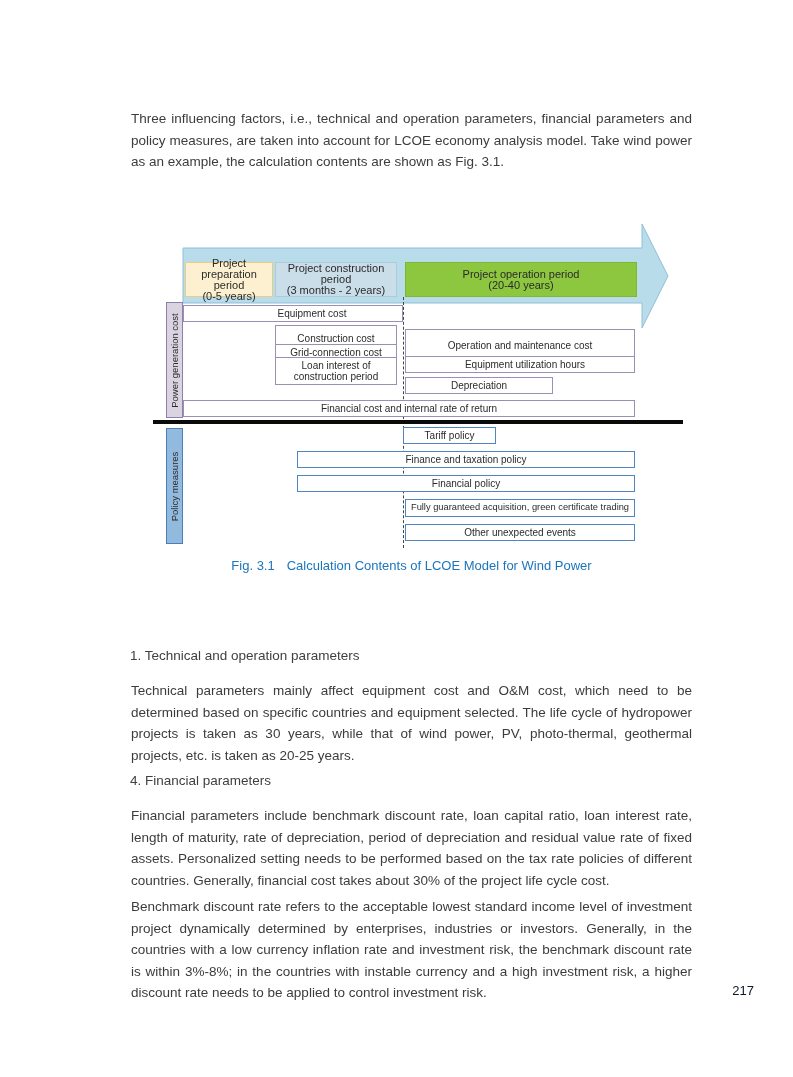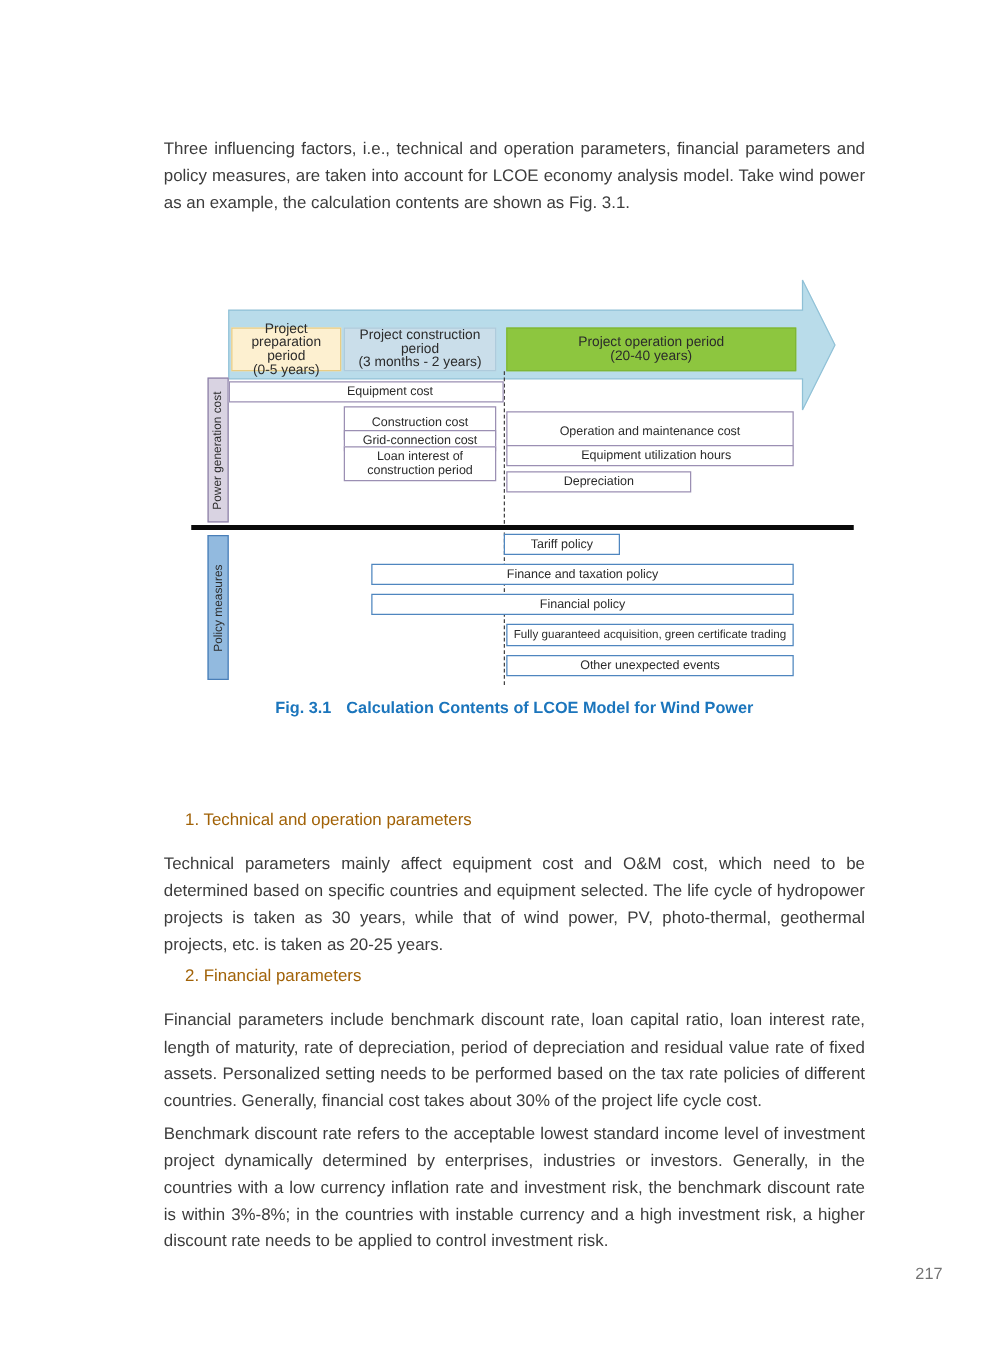--- a/index.html
+++ b/index.html
@@ -11,33 +11,33 @@
     font-family:"Liberation Sans", sans-serif;
     color:#3c3c3c;
     overflow:hidden;
   }
   .bodytext {
     position:absolute; left:131px; width:561px;
     font-size:13.5px; line-height:21.6px;
     text-align:justify; color:#3c3c3c;
   }
   .heading {
-    position:absolute; left:148px; width:561px;
-    font-size:13.5px; line-height:21.6px; color:#a16207;
+    position:absolute; left:130px; width:561px;
+    font-size:13.5px; line-height:21.6px; color:#404040;
   }
   .pagenum {
-    position:absolute; left:692px; top:1011px; width:62px;
-    text-align:right; font-size:13px; color:#737373;
+    position:absolute; left:692px; top:983px; width:62px;
+    text-align:right; font-size:13px; color:#0f172a;
   }
 
   
   .figure { position:absolute; left:150px; top:218px; width:540px; height:335px; }
   .fig-caption {
     position:absolute; left:131px; top:558px; width:561px;
-    text-align:center; font-size:13px; font-weight:bold; color:#1b75bc;
+    text-align:center; font-size:13px; font-weight:normal; color:#1b75bc;
   }
   .fig-caption .cap-title { margin-left:12px; }
 
   .arrow-svg { position:absolute; left:0; top:0; width:540px; height:125px; z-index:0; }
 
   .period-box {
     position:absolute; top:44px; height:35px; z-index:2;
     display:flex; flex-direction:column; align-items:center; justify-content:center;
     font-size:11px; line-height:11px; text-align:center; color:#2b2b2b;
   }
@@ -129,36 +129,37 @@
       <span>Policy measures</span>
     </div>
 
     <div class="fig-box cost-border box-equipment">Equipment cost</div>
     <div class="fig-box cost-border box-construction">Construction cost</div>
     <div class="fig-box cost-border box-grid">Grid-connection cost</div>
     <div class="fig-box cost-border box-loan">Loan interest of construction period</div>
     <div class="fig-box cost-border box-om">Operation and maintenance cost</div>
     <div class="fig-box cost-border box-utilization">Equipment utilization hours</div>
     <div class="fig-box cost-border box-depreciation">Depreciation</div>
+    <div class="fig-box cost-border box-financialcost">Financial cost and internal rate of return</div>
 
     <div class="black-separator"></div>
 
     <div class="fig-box policy-border box-tariff">Tariff policy</div>
     <div class="fig-box policy-border box-fintax">Finance and taxation policy</div>
     <div class="fig-box policy-border box-finpolicy">Financial policy</div>
     <div class="fig-box policy-border box-guaranteed tight">Fully guaranteed acquisition, green certificate trading</div>
     <div class="fig-box policy-border box-other">Other unexpected events</div>
   </div>
 
   <div class="fig-caption">
     <span class="cap-label">Fig. 3.1</span><span class="cap-title">Calculation Contents of LCOE Model for Wind Power</span>
   </div>
 
   <div class="heading" style="top:645px;">1. Technical and operation parameters</div>
   <p class="bodytext" style="top:680px;">Technical parameters mainly affect equipment cost and O&amp;M cost, which need to be determined based on specific countries and equipment selected. The life cycle of hydropower projects is taken as 30 years, while that of wind power, PV, photo-thermal, geothermal projects, etc. is taken as 20-25 years.</p>
 
-  <div class="heading" style="top:770px;">2. Financial parameters</div>
+  <div class="heading" style="top:770px;">4. Financial parameters</div>
   <p class="bodytext" style="top:805px;">Financial parameters include benchmark discount rate, loan capital ratio, loan interest rate, length of maturity, rate of depreciation, period of depreciation and residual value rate of fixed assets. Personalized setting needs to be performed based on the tax rate policies of different countries. Generally, financial cost takes about 30% of the project life cycle cost.</p>
   <p class="bodytext" style="top:896px;">Benchmark discount rate refers to the acceptable lowest standard income level of investment project dynamically determined by enterprises, industries or investors. Generally, in the countries with a low currency inflation rate and investment risk, the benchmark discount rate is within 3%-8%; in the countries with instable currency and a high investment risk, a higher discount rate needs to be applied to control investment risk.</p>
 
   <div class="pagenum">217</div>
 
 </div>
 
 </body></html>

